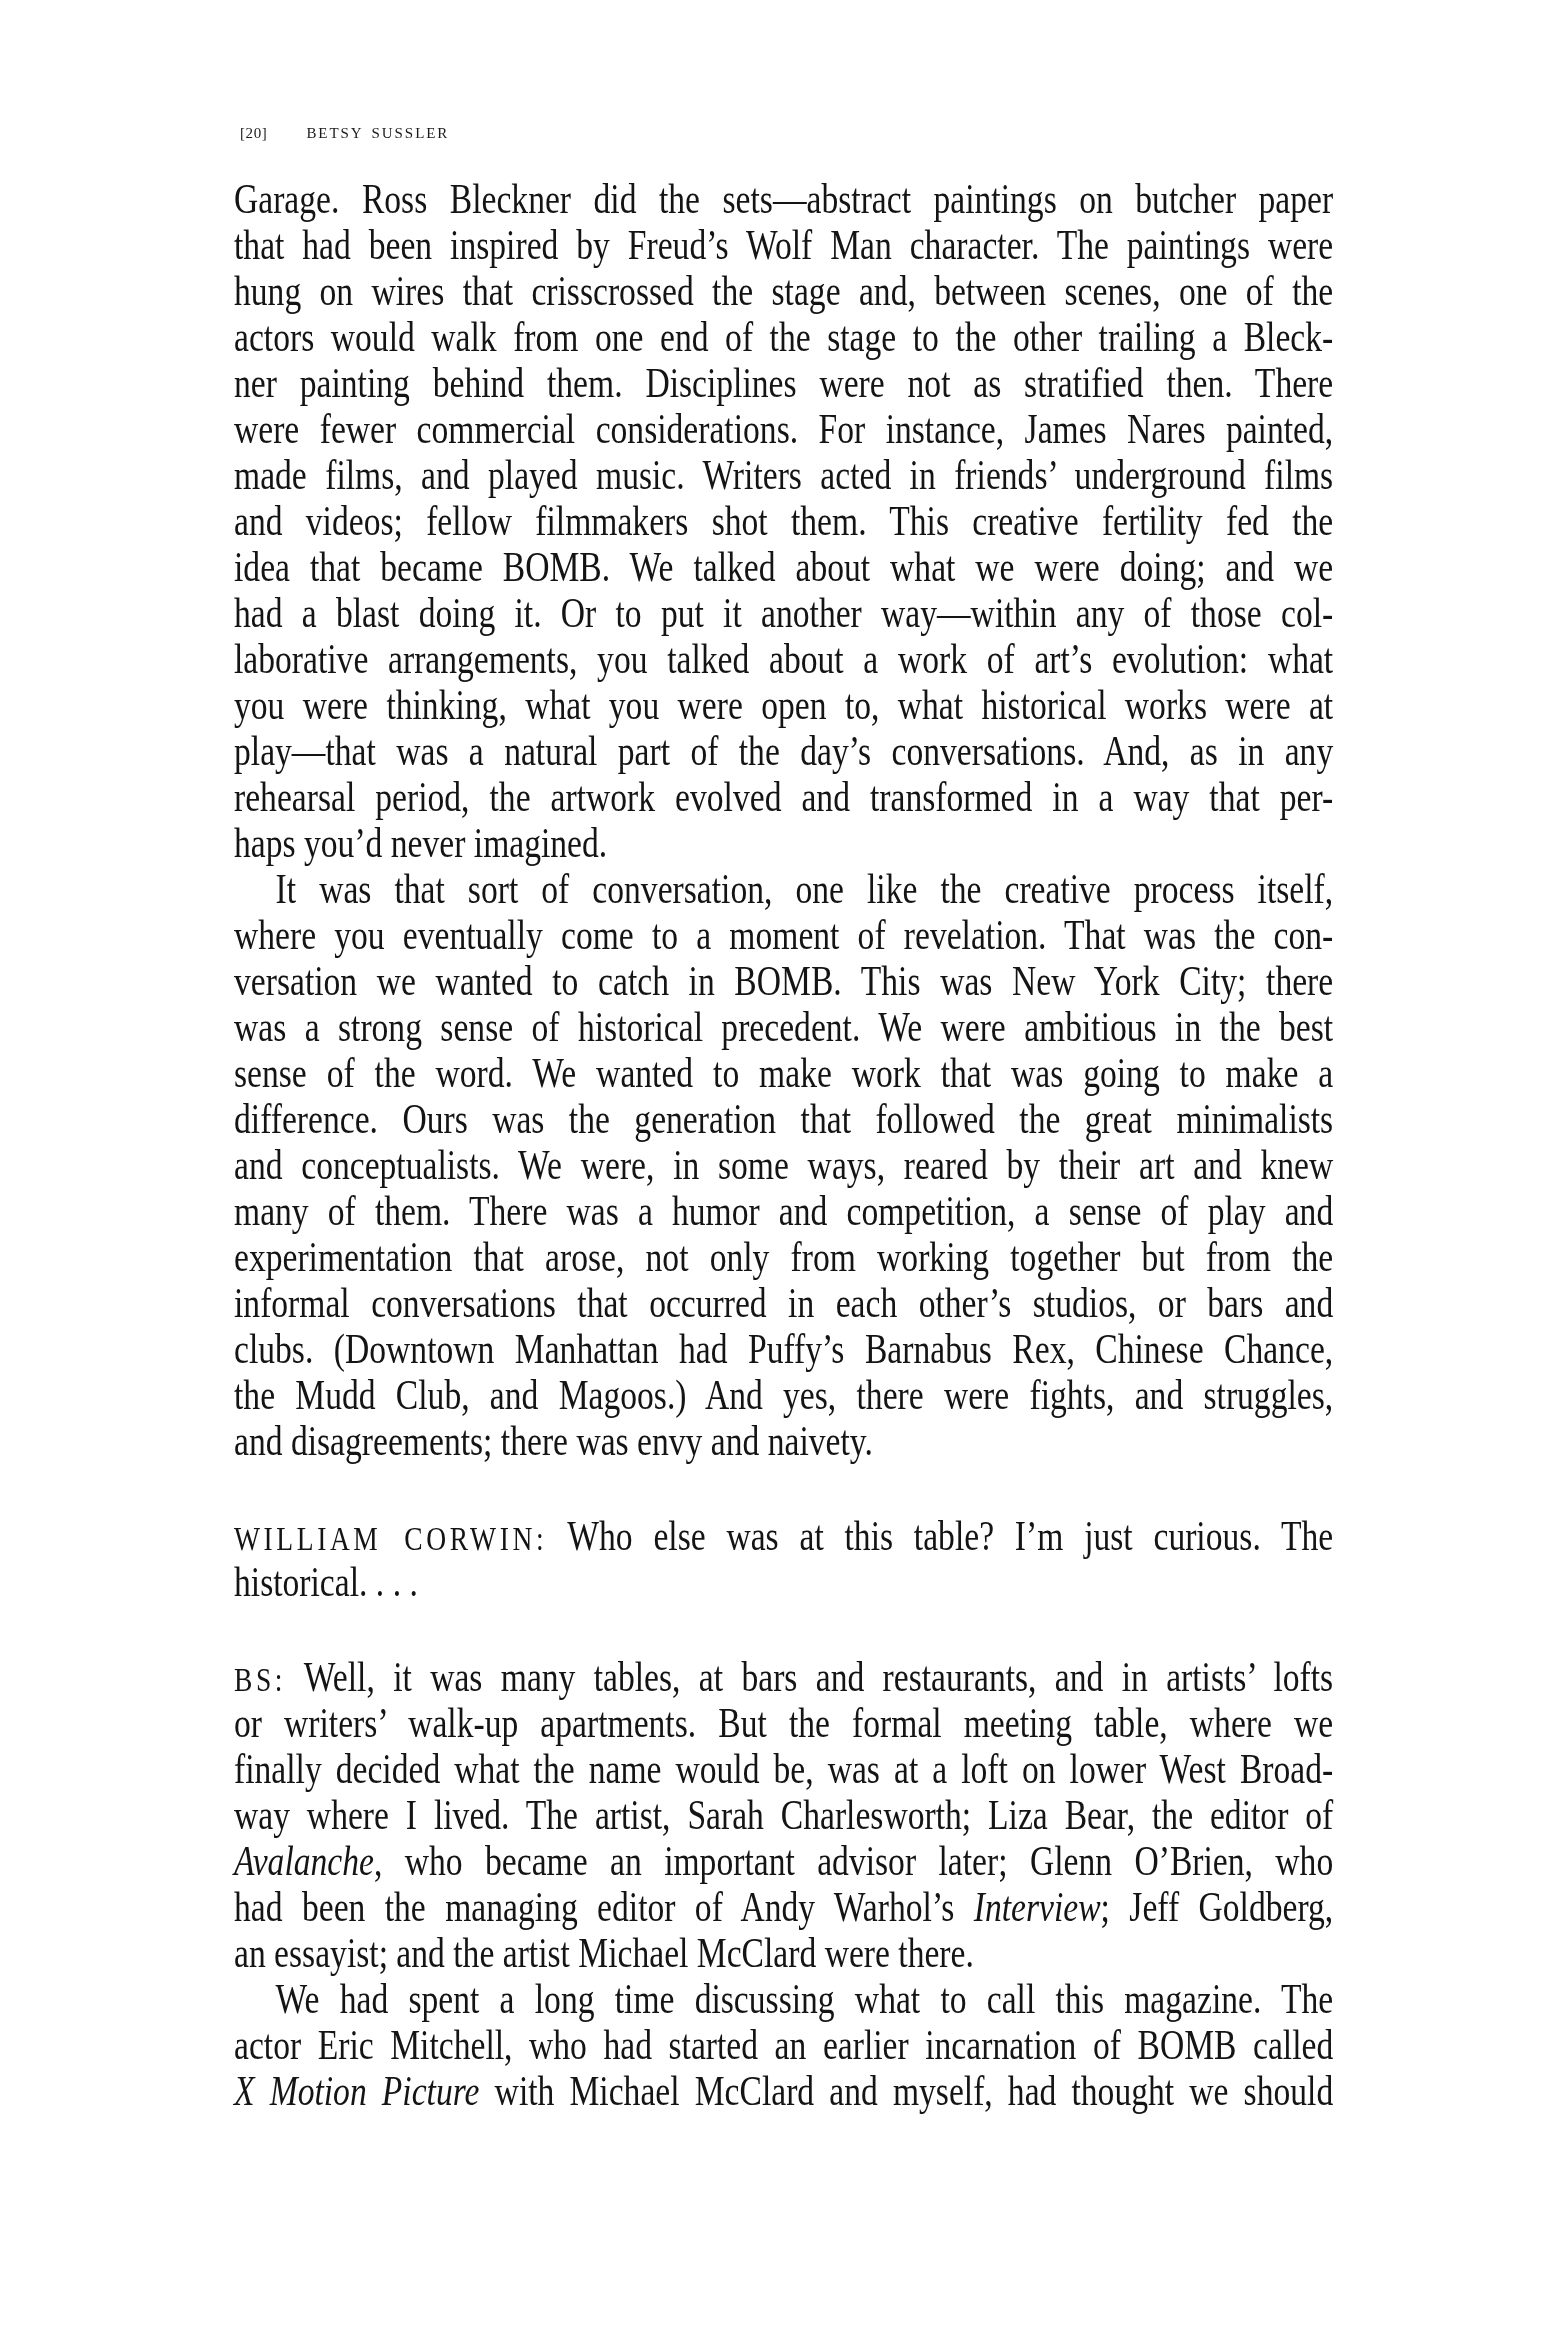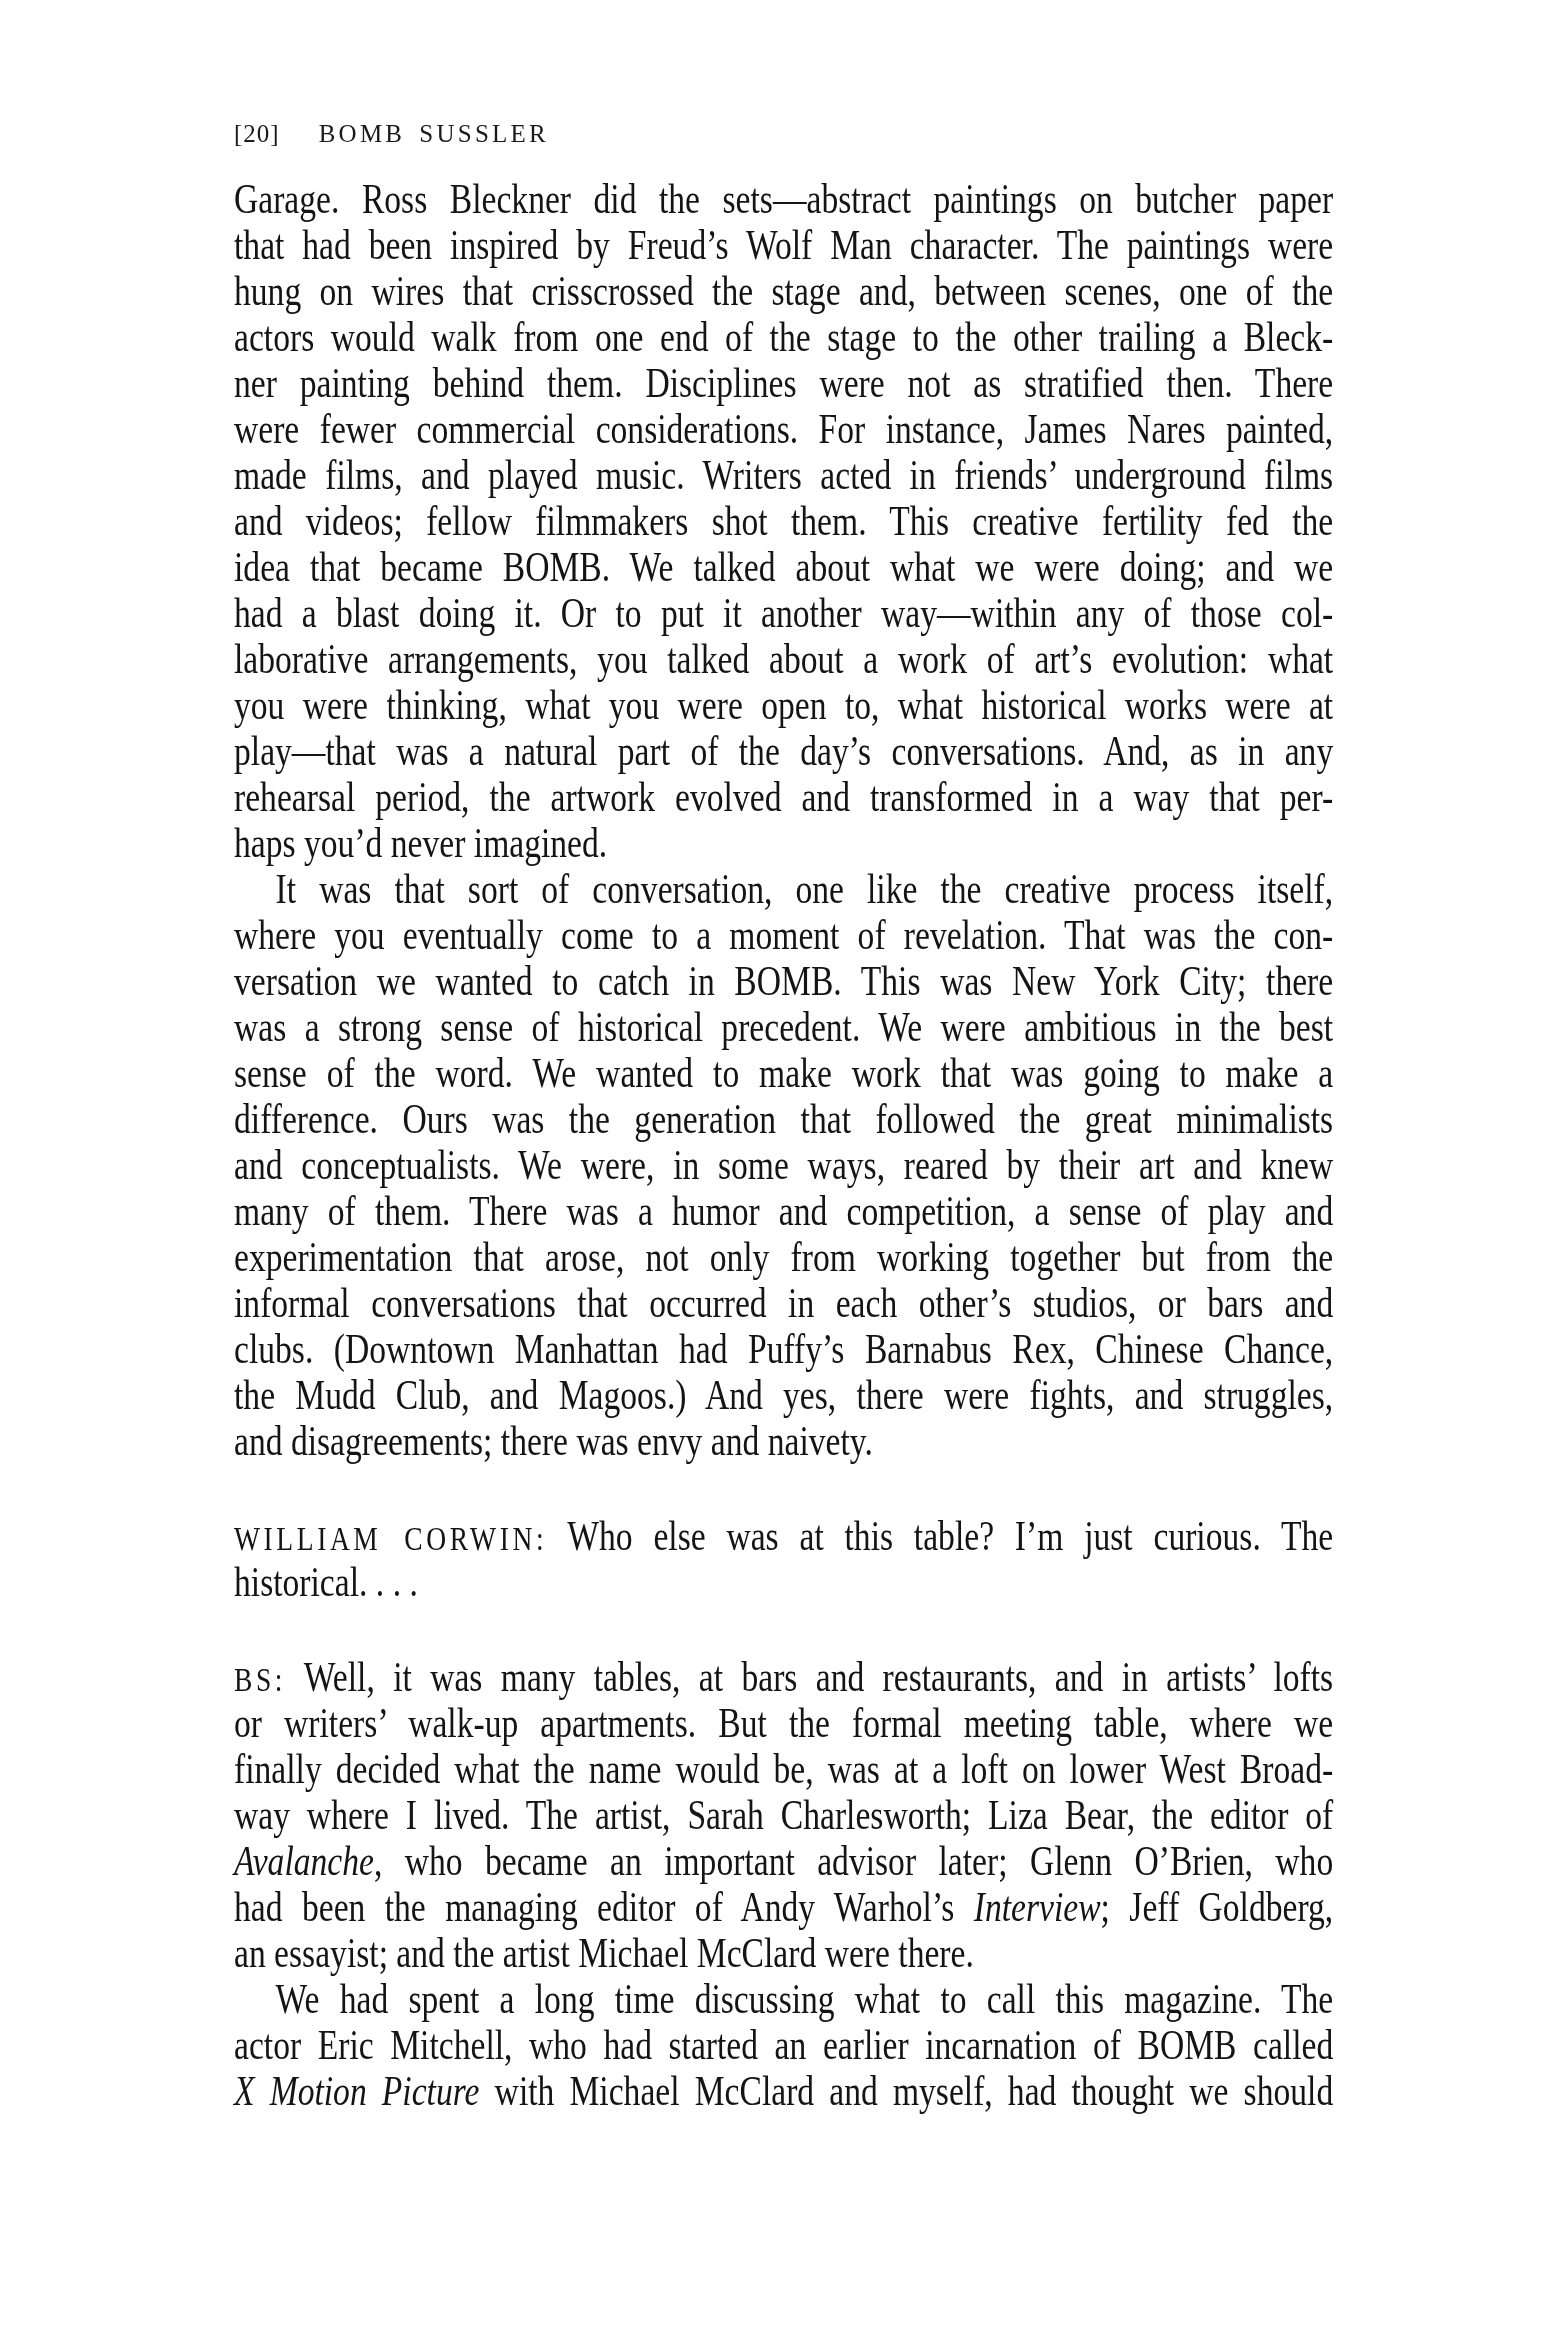--- a/index.html
+++ b/index.html
@@ -11,26 +11,26 @@
     position: relative;
     width: 1561px;
     height: 2342px;
     background: #ffffff;
     overflow: hidden;
     font-family: "Liberation Serif", serif;
     color: #141414;
   }
   .running-header {
     position: absolute;
-    left: 234px;
+    left: 240px;
     top: 122px;
     display: flex;
     align-items: baseline;
     column-gap: 39px;
-    font-size: 25px;
+    font-size: 15px;
     line-height: 23.4px;
     color: #1a1a1a;
   }
   .running-header .folio {
     letter-spacing: 0.04em;
   }
   .running-header .author {
     letter-spacing: 0.13em;
     word-spacing: 0.18em;
   }
@@ -61,21 +61,21 @@
     letter-spacing: 0.13em;
   }
   .i { font-style: italic; }
 </style>
 </head>
 <body>
 
 <div class="page">
   <header class="running-header">
     <span class="folio">[20]</span>
-    <span class="author">BOMB SUSSLER</span>
+    <span class="author">BETSY SUSSLER</span>
   </header>
   <main class="text-block" id="text-block">
       <div class="line j"><span>Garage. Ross Bleckner did the sets—abstract paintings on butcher paper</span></div>
       <div class="line j"><span>that had been inspired by Freud’s Wolf Man character. The paintings were</span></div>
       <div class="line j"><span>hung on wires that crisscrossed the stage and, between scenes, one of the</span></div>
       <div class="line j"><span>actors would walk from one end of the stage to the other trailing a Bleck-</span></div>
       <div class="line j"><span>ner painting behind them. Disciplines were not as stratified then. There</span></div>
       <div class="line j"><span>were fewer commercial considerations. For instance, James Nares painted,</span></div>
       <div class="line j"><span>made films, and played music. Writers acted in friends’ underground films</span></div>
       <div class="line j"><span>and videos; fellow filmmakers shot them. This creative fertility fed the</span></div>

